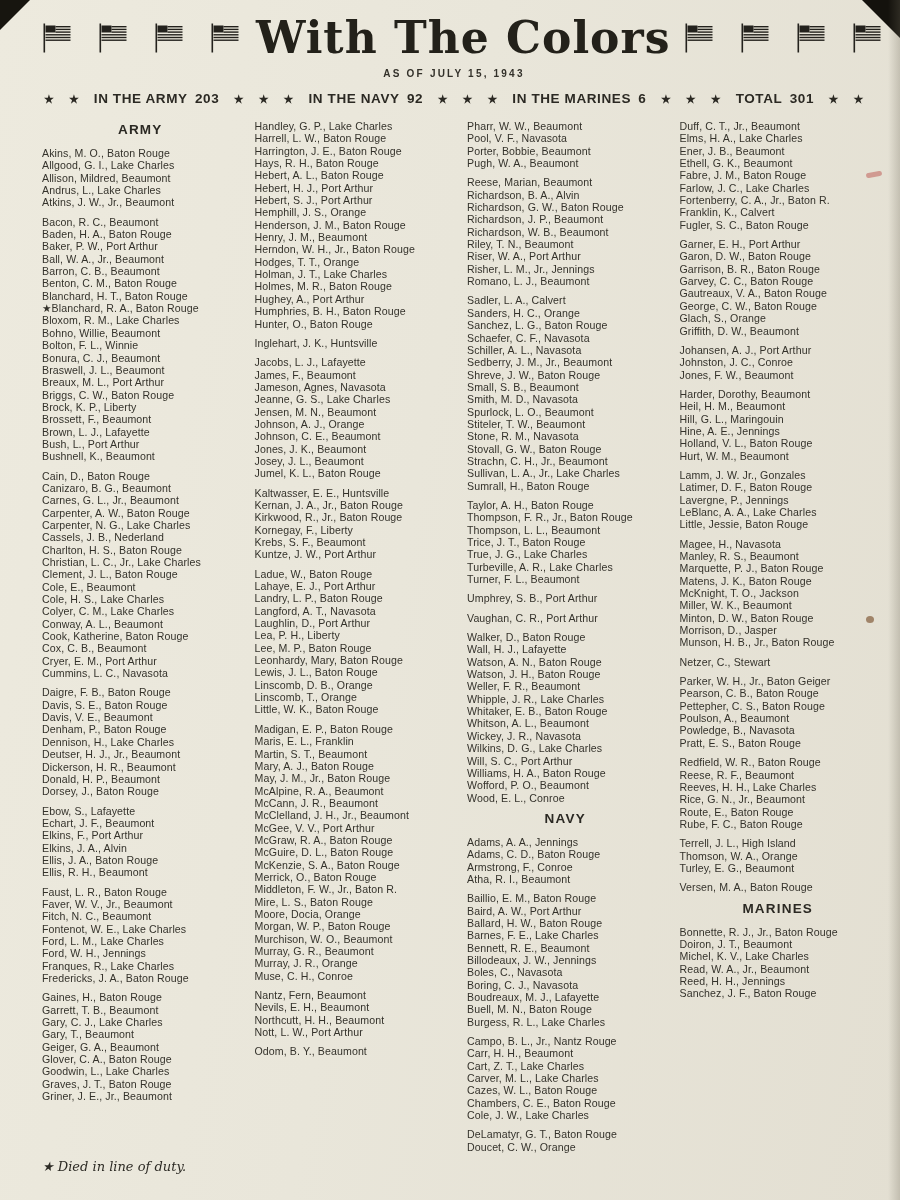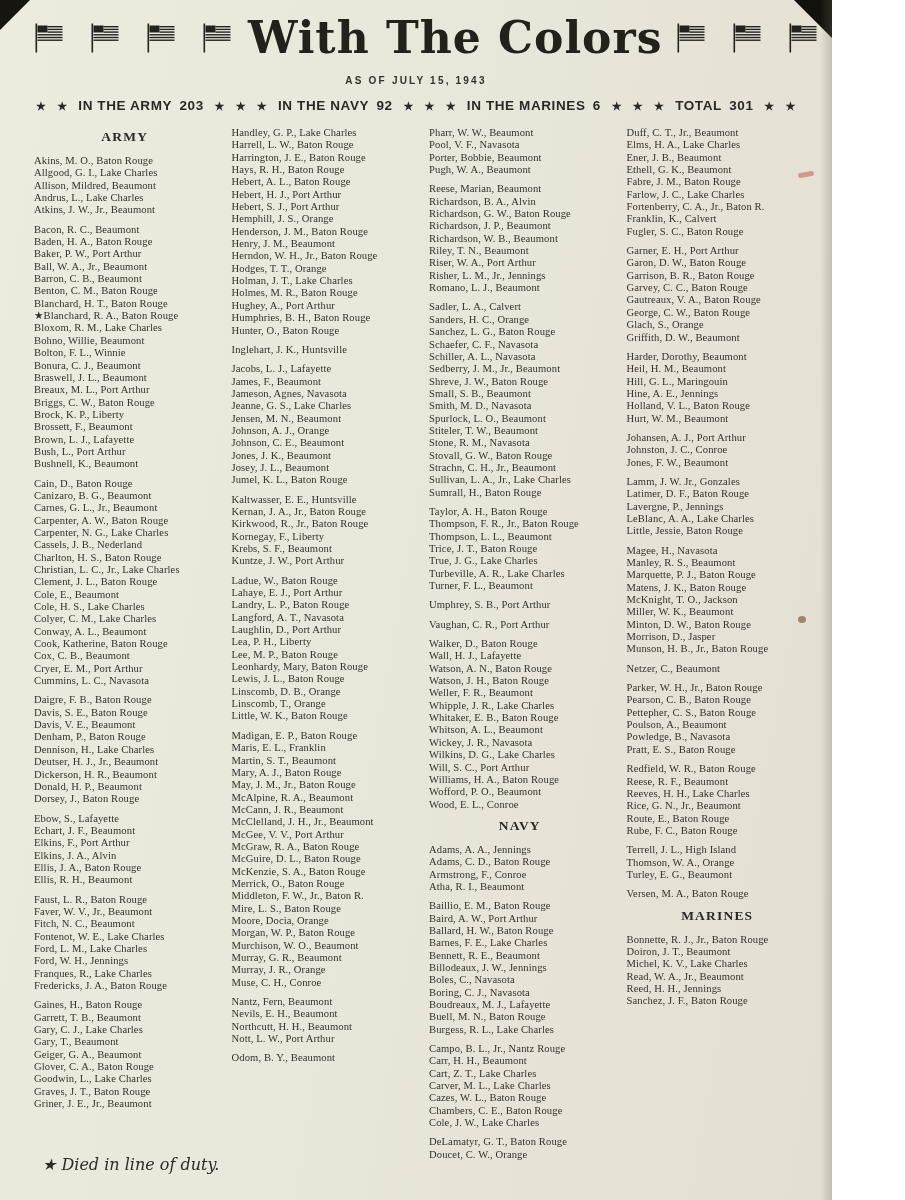--- a/index.html
+++ b/index.html
@@ -1,26 +1,27 @@
 <!DOCTYPE html>
 <html><head>
 <meta charset="utf-8">
 <style>
   * { box-sizing: border-box; }
   html, body { margin: 0; padding: 0; }
   body { width: 905px; height: 1200px; }
 
   .page {
     position: relative;
-    width: 832px;
+    width: 900px;
     height: 1200px;
     background: linear-gradient(100deg, #edeade 0%, #e9e6da 45%, #e3dfd2 100%);
     color: #2f2d27;
     font-family: "Liberation Sans", sans-serif;
     overflow: hidden;
+    padding-left: 8px;
   }
   .page::after {
     content: '';
     position: absolute; top: 0; right: 0; width: 12px; height: 100%;
     background: linear-gradient(to left, rgba(110,104,88,0.28), rgba(110,104,88,0));
     pointer-events: none;
   }
 
   .corner-tl {
     position: absolute; top: 0; left: 0;
@@ -53,42 +54,42 @@
     margin: 0 14px;
     white-space: nowrap;
     color: #23211a;
   }
 
   .as-of {
     text-align: center;
     font-size: 10px;
     font-weight: bold;
     letter-spacing: 2.2px;
-    margin-top: 15px;
+    margin-top: 8px;
     color: #33312a;
   }
 
   .stats-row {
     display: flex;
     justify-content: space-between;
     align-items: baseline;
     margin: 12px 36px 0 36px;
     font-weight: bold;
     font-size: 13.5px;
     letter-spacing: 0.6px;
     color: #2b2923;
   }
   .stats-row .star { font-size: 11px; }
 
   .columns {
     display: flex;
     gap: 16px;
     margin: 14px 24px 0 34px;
   }
-  .col { flex: 1; min-width: 0; font-family: Liberation Serif, serif; }
+  .col { flex: 1; min-width: 0; }
 
   .section-header {
     text-align: center;
     font-weight: bold;
     font-size: 13.5px;
     letter-spacing: 1.2px;
     margin: 2px 0 10px 0;
     color: #2b2923;
   }
   .name-group { margin-bottom: 7px; }
@@ -99,21 +100,21 @@
     white-space: nowrap;
     color: #34322b;
   }
 
   .footnote {
     position: absolute;
     left: 42px;
     bottom: 26px;
     font-family: "DejaVu Serif", serif;
     font-style: italic;
-    font-size: 16px;
+    font-size: 13px;
     color: #2d2b25;
   }
 
   .stain { position: absolute; pointer-events: none; }
   .stain-1 {
     right: 18px; top: 172px; width: 16px; height: 5px;
     background: #cc8d85; border-radius: 3px; transform: rotate(-10deg);
     opacity: 0.85;
   }
   .stain-2 {
@@ -538,55 +539,55 @@
           <div class="name-line">Garner, E. H., Port Arthur</div>
           <div class="name-line">Garon, D. W., Baton Rouge</div>
           <div class="name-line">Garrison, B. R., Baton Rouge</div>
           <div class="name-line">Garvey, C. C., Baton Rouge</div>
           <div class="name-line">Gautreaux, V. A., Baton Rouge</div>
           <div class="name-line">George, C. W., Baton Rouge</div>
           <div class="name-line">Glach, S., Orange</div>
           <div class="name-line">Griffith, D. W., Beaumont</div>
         </div>
         <div class="name-group">
+          <div class="name-line">Johansen, A. J., Port Arthur</div>
+          <div class="name-line">Johnston, J. C., Conroe</div>
+          <div class="name-line">Jones, F. W., Beaumont</div>
+        </div>
+        <div class="name-group">
           <div class="name-line">Harder, Dorothy, Beaumont</div>
           <div class="name-line">Heil, H. M., Beaumont</div>
           <div class="name-line">Hill, G. L., Maringouin</div>
           <div class="name-line">Hine, A. E., Jennings</div>
           <div class="name-line">Holland, V. L., Baton Rouge</div>
           <div class="name-line">Hurt, W. M., Beaumont</div>
-        </div>
-        <div class="name-group">
-          <div class="name-line">Johansen, A. J., Port Arthur</div>
-          <div class="name-line">Johnston, J. C., Conroe</div>
-          <div class="name-line">Jones, F. W., Beaumont</div>
         </div>
         <div class="name-group">
           <div class="name-line">Lamm, J. W. Jr., Gonzales</div>
           <div class="name-line">Latimer, D. F., Baton Rouge</div>
           <div class="name-line">Lavergne, P., Jennings</div>
           <div class="name-line">LeBlanc, A. A., Lake Charles</div>
           <div class="name-line">Little, Jessie, Baton Rouge</div>
         </div>
         <div class="name-group">
           <div class="name-line">Magee, H., Navasota</div>
           <div class="name-line">Manley, R. S., Beaumont</div>
           <div class="name-line">Marquette, P. J., Baton Rouge</div>
           <div class="name-line">Matens, J. K., Baton Rouge</div>
           <div class="name-line">McKnight, T. O., Jackson</div>
           <div class="name-line">Miller, W. K., Beaumont</div>
           <div class="name-line">Minton, D. W., Baton Rouge</div>
           <div class="name-line">Morrison, D., Jasper</div>
           <div class="name-line">Munson, H. B., Jr., Baton Rouge</div>
         </div>
         <div class="name-group">
-          <div class="name-line">Netzer, C., Beaumont</div>
-        </div>
-        <div class="name-group">
-          <div class="name-line">Parker, W. H., Jr., Baton Rouge</div>
+          <div class="name-line">Netzer, C., Stewart</div>
+        </div>
+        <div class="name-group">
+          <div class="name-line">Parker, W. H., Jr., Baton Geiger</div>
           <div class="name-line">Pearson, C. B., Baton Rouge</div>
           <div class="name-line">Pettepher, C. S., Baton Rouge</div>
           <div class="name-line">Poulson, A., Beaumont</div>
           <div class="name-line">Powledge, B., Navasota</div>
           <div class="name-line">Pratt, E. S., Baton Rouge</div>
         </div>
         <div class="name-group">
           <div class="name-line">Redfield, W. R., Baton Rouge</div>
           <div class="name-line">Reese, R. F., Beaumont</div>
           <div class="name-line">Reeves, H. H., Lake Charles</div>

